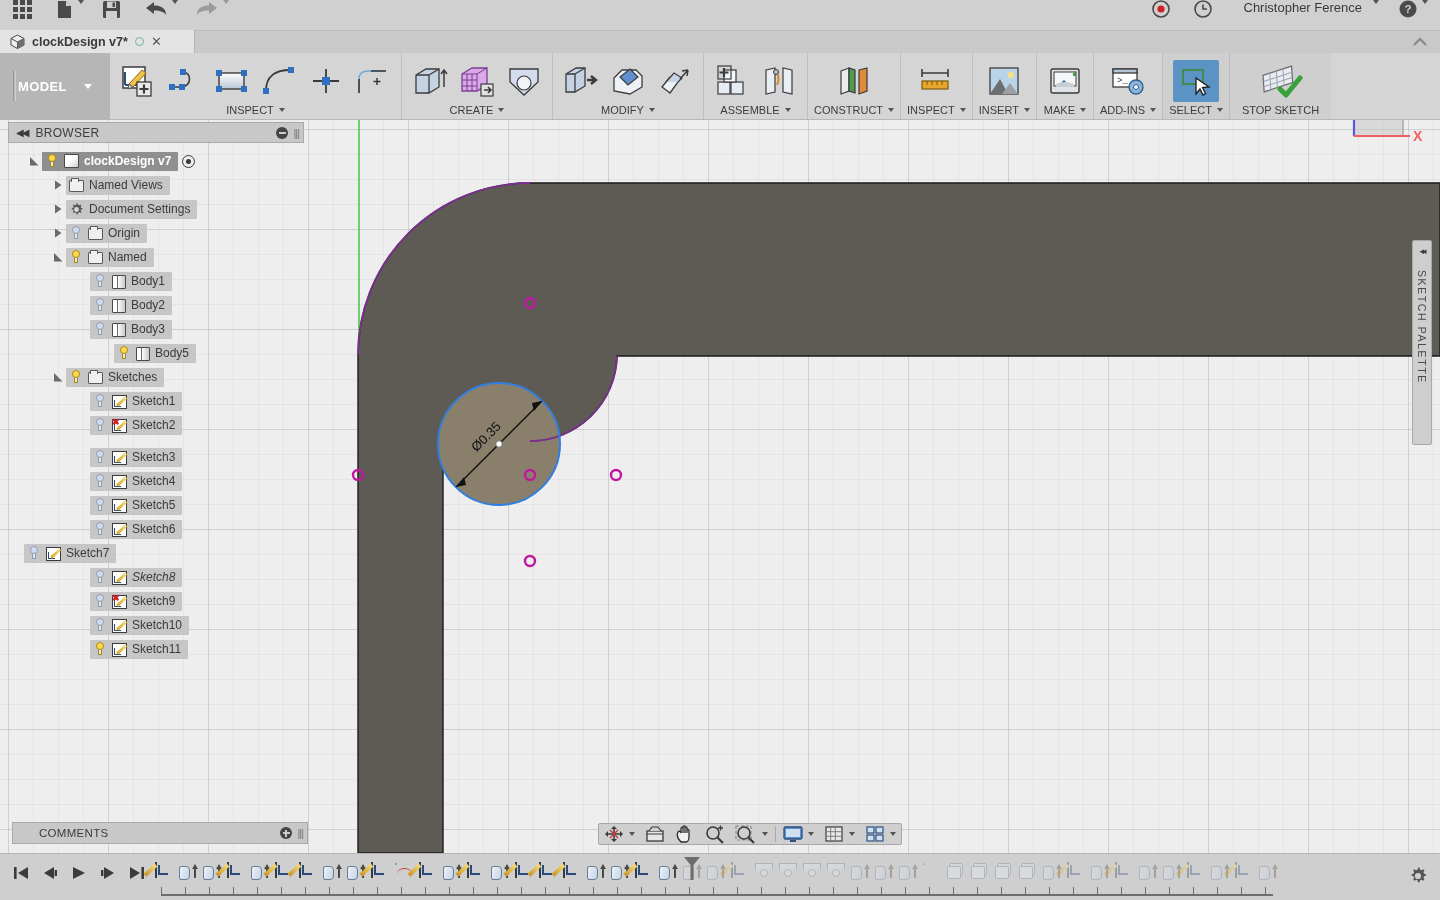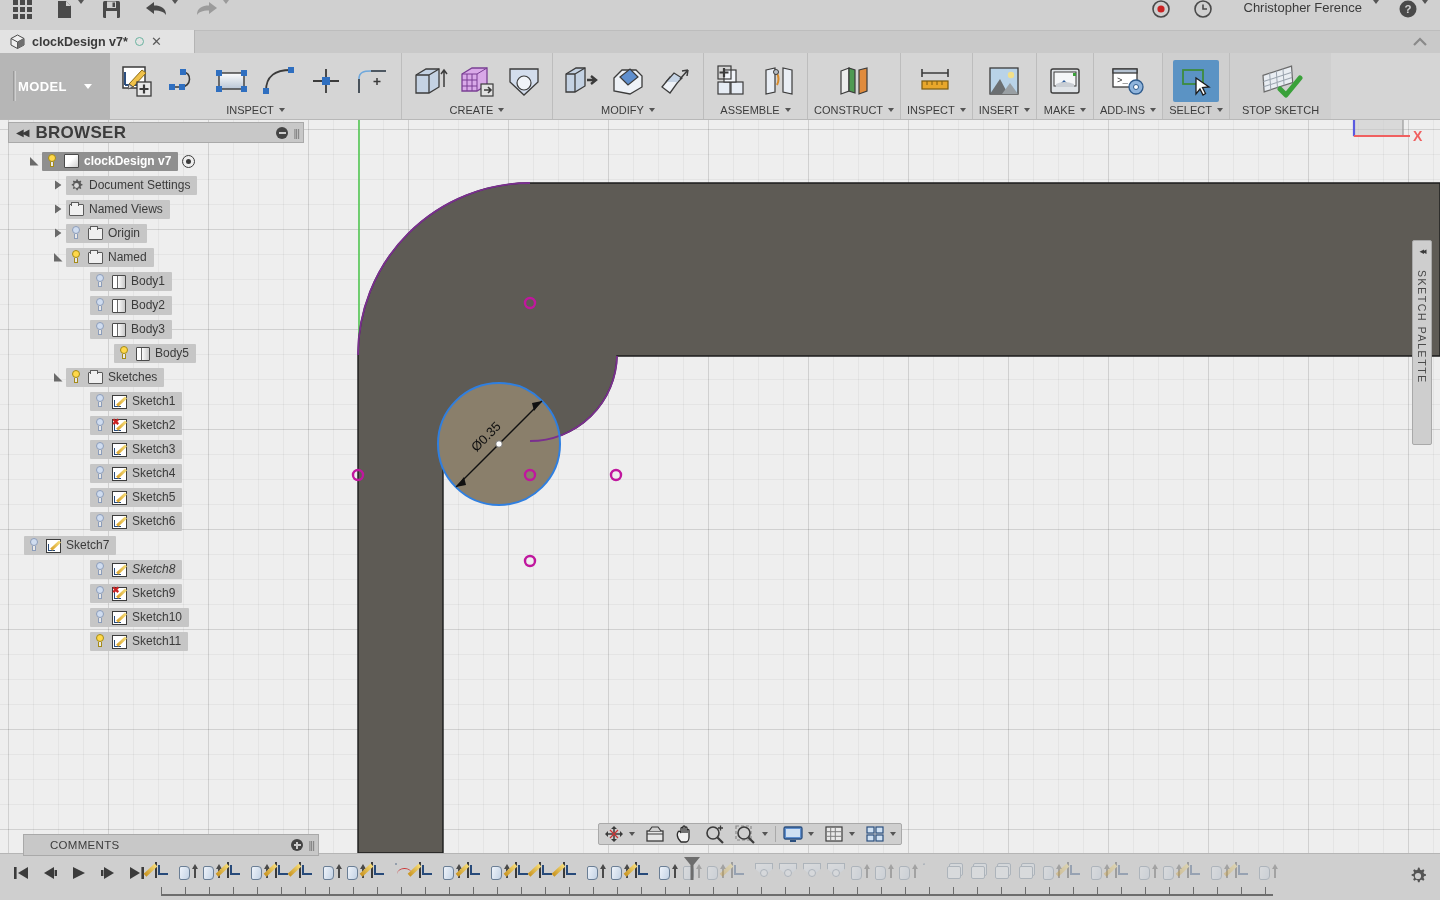--- a/index.html
+++ b/index.html
@@ -84,21 +84,21 @@
 
   
   #browser {
     position:absolute; left:8px; top:122px; width:296px;
     font-size:12px; z-index:20;
   }
   #browser-header {
     height:21px; background:#c8c8c8; border:1px solid #a9a9a9;
     display:flex; align-items:center; padding:0 4px; gap:8px;
   }
-  #browser-header .bh-title { font-size:17px; color:#3c3c3c; letter-spacing:.3px;font-weight:bold; }
+  #browser-header .bh-title { font-size:12px; color:#3c3c3c; letter-spacing:.3px; }
   .dblarrow { color:#3c3c3c; font-size:10px; letter-spacing:-2px; padding-left:3px;}
   .hdr-right { margin-left:auto; display:flex; align-items:center; gap:5px; }
   .circminus { width:12px;height:12px;border-radius:50%;background:#444; position:relative;}
   .circminus::after{content:"";position:absolute;left:2.5px;top:5px;width:7px;height:2px;background:#ccc;}
   .griphandle { color:#777; font-size:11px; letter-spacing:-1px;}
 
   #tree { padding-top:6px; }
   .tnode { height:24px; display:flex; align-items:center; position:relative; }
   .tarrow { width:16px; display:flex; align-items:center; justify-content:center; cursor:pointer; }
   .tri-right { width:0;height:0;border-top:5px solid transparent;border-bottom:5px solid transparent;border-left:7px solid transparent; position:relative;}
@@ -132,23 +132,23 @@
   .ic-sketch::before{content:"";position:absolute;left:1px;bottom:1px;width:6px;height:6px;
      border-left:1.5px solid #274a7a;border-bottom:1.5px solid #274a7a;}
   .ic-sketch::after{content:"";position:absolute;right:0px;top:0px;width:12px;height:3px;
      background:linear-gradient(90deg,#d8a12a,#f6dd7a); transform:rotate(-43deg); transform-origin:100% 50%;}
   .warnmark { position:absolute; left:-1px; top:-3px; font-size:9px; color:#c22; font-weight:700; }
   .eyeball { width:13px;height:13px;border:1.6px solid #3b3b3b;border-radius:50%; position:relative; margin-left:4px;}
   .eyeball::after{content:"";position:absolute;left:3px;top:3px;width:5px;height:5px;border-radius:50%;background:#3b3b3b;}
 
   
   #comments {
-    position:absolute; left:23px; top:822px; width:296px; height:22px;
+    position:absolute; left:12px; top:822px; width:296px; height:22px;
     background:#c8c8c8; border:1px solid #a9a9a9;
-    display:flex; align-items:center; padding:0 4px; gap:6px; z-index:20;margin-top:12px;
+    display:flex; align-items:center; padding:0 4px; gap:6px; z-index:20;
   }
   #comments .c-title{ font-size:11.5px; color:#3c3c3c; letter-spacing:.3px; padding-left:22px;}
   .circplus { width:12px;height:12px;border-radius:50%;background:#444; position:relative;}
   .circplus::after{content:"";position:absolute;left:2.5px;top:5px;width:7px;height:2px;background:#ccc;}
   .circplus::before{content:"";position:absolute;left:5px;top:2.5px;width:2px;height:7px;background:#ccc;}
 
   
   #sketchpal {
     position:absolute; right:8px; top:240px; width:20px; height:205px;
     background:#cecece; border:1px solid #a9a9a9; border-radius:2px;
@@ -652,41 +652,41 @@
         <span class="tlabel">clockDesign v7</span>
       </span>
       <span class="eyeball"></span>
     </div>
     <div id="tree-items">
         <div class="tnode" style="padding-left: 42px;">
           <span class="tarrow">
             <span class="tri-right"></span>
           </span>
           <span class="trow">
+            <span class="ic ic-folder"></span>
+            <span class="tlabel">Named Views</span>
+          </span>
+        </div>
+        <div class="tnode" style="padding-left: 42px;">
+          <span class="tarrow">
+            <span class="tri-right"></span>
+          </span>
+          <span class="trow">
             <span class="ic"><svg width="15" height="15" viewBox="0 0 20 20">
                 <path d="M10 1.5 l1.6 .35 .5 1.9 1.5 .62 1.7-1 1.15 1.15 -1 1.7 .62 1.5 1.9 .5 0 1.6 -1.9 .5 -.62 1.5 1 1.7 -1.15 1.15 -1.7-1 -1.5 .62 -.5 1.9 -1.6 0 -.5-1.9 -1.5-.62 -1.7 1 -1.15-1.15 1-1.7 -.62-1.5 -1.9-.5 0-1.6 1.9-.5 .62-1.5 -1-1.7 1.15-1.15 1.7 1 1.5-.62 .5-1.9Z" fill="#5a5a5a"></path>
                 <circle cx="10" cy="10" r="3.2" fill="#d8d8d8"></circle>
               </svg></span>
             <span class="tlabel">Document Settings</span>
           </span>
         </div>
         <div class="tnode" style="padding-left: 42px;">
           <span class="tarrow">
             <span class="tri-right"></span>
           </span>
           <span class="trow">
-            <span class="ic ic-folder"></span>
-            <span class="tlabel">Named Views</span>
-          </span>
-        </div>
-        <div class="tnode" style="padding-left: 42px;">
-          <span class="tarrow">
-            <span class="tri-right"></span>
-          </span>
-          <span class="trow">
             <span class="bulb off">
               <span class="glass"></span>
               <span class="stem"></span>
             </span>
             <span class="ic ic-folder"></span>
             <span class="tlabel">Origin</span>
           </span>
         </div>
         <div class="tnode" style="padding-left: 42px;">
           <span class="tarrow">
@@ -775,21 +775,21 @@
             <span class="bulb off">
               <span class="glass"></span>
               <span class="stem"></span>
             </span>
             <span class="ic ic-sketch" style="position:relative">
               <span class="warnmark">✖</span>
             </span>
             <span class="tlabel">Sketch2</span>
           </span>
         </div>
-        <div class="tnode" style="padding-left: 66px;">
+        <div class="tnode" style="padding-left: 66px; margin-top: 8px;">
           <span class="tarrow"></span>
           <span class="trow">
             <span class="bulb off">
               <span class="glass"></span>
               <span class="stem"></span>
             </span>
             <span class="ic ic-sketch" style="position:relative"></span>
             <span class="tlabel">Sketch3</span>
           </span>
         </div>

